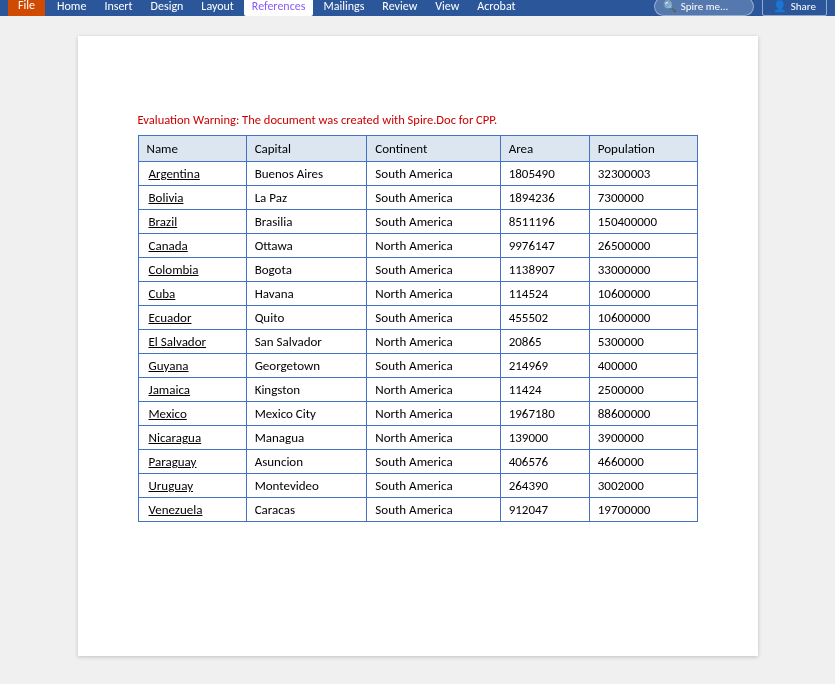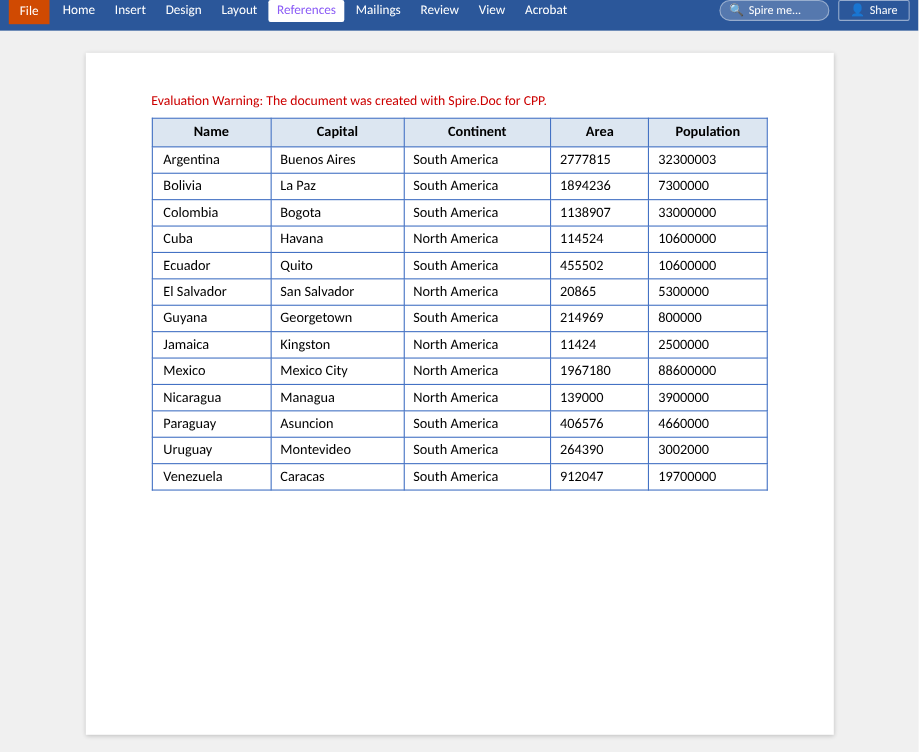--- a/index.html
+++ b/index.html
@@ -1,23 +1,23 @@
 <!DOCTYPE html>
 <html><head>
   <meta charset="utf-8">
   <style>
     * { margin: 0; padding: 0; box-sizing: border-box; }
     body { font-family: 'Segoe UI', Calibri, Arial, sans-serif; background: #f0f0f0; font-size: 13px; }
 
     
     .title-bar {
       background: #2b579a;
-      height: 28px;
-      display: flex;
-      align-items: flex-start;
+      height: 16px;
+      display: flex;
+      align-items: flex-end;
       padding: 0 8px;
       color: white;
       font-size: 12px;
     }
     .title-bar-file {
       background: #d04a02;
       padding: 4px 10px;
       margin-right: 4px;
       font-size: 12px;
       color: white;
@@ -73,52 +73,52 @@
       min-height: 656px;
       display: flex;
       justify-content: center;
       padding: 20px 0;
       overflow: auto;
     }
     .page {
       background: white;
       width: 680px;
       min-height: 620px;
-      padding: 36px 60px 40px 60px;
+      padding: 76px 60px 40px 60px;
       box-shadow: 0 1px 4px rgba(0,0,0,0.2);
       position: relative;
     }
     .eval-warning {
       color: #cc0000;
       font-size: 12.5px;
       margin-bottom: 8px;
     }
 
     
     .data-table {
       border-collapse: collapse;
       width: 100%;
       font-size: 13px;
     }
     .data-table th {
       background: #dce6f1;
       border: 1px solid #4472c4;
       padding: 5px 8px;
-      text-align: center;
-      font-weight: bold;
+      text-align: left;
+      font-weight: normal;
       color: #000;
     }
     .data-table td {
       border: 1px solid #4472c4;
       padding: 4px 8px;
       color: #000;
     }
     .data-table tr:nth-child(even) td { background: #fff; }
     .data-table tr:nth-child(odd) td { background: #fff; }
-    .data-table td:first-child { padding-left: 10px; }
+    .data-table td:first-child { padding-left: 10px; text-decoration: underline; }
   </style>
 </head>
 <body>
 
 <div class="title-bar">
   <div class="title-bar-file">
     <span>File</span>
   </div>
   <div class="title-bar-menus">
     <span class="menu-item">Home</span>
@@ -154,31 +154,45 @@
           <th>Continent</th>
           <th>Area</th>
           <th>Population</th>
         </tr>
       </thead>
       <tbody id="table-body">
       <tr>
             <td>Argentina</td>
             <td>Buenos Aires</td>
             <td>South America</td>
-            <td>2777815</td>
+            <td>1805490</td>
             <td>32300003</td>
           </tr>
           <tr>
             <td>Bolivia</td>
             <td>La Paz</td>
             <td>South America</td>
             <td>1894236</td>
             <td>7300000</td>
           </tr>
           <tr>
+            <td>Brazil</td>
+            <td>Brasilia</td>
+            <td>South America</td>
+            <td>8511196</td>
+            <td>150400000</td>
+          </tr>
+          <tr>
+            <td>Canada</td>
+            <td>Ottawa</td>
+            <td>North America</td>
+            <td>9976147</td>
+            <td>26500000</td>
+          </tr>
+          <tr>
             <td>Colombia</td>
             <td>Bogota</td>
             <td>South America</td>
             <td>1138907</td>
             <td>33000000</td>
           </tr>
           <tr>
             <td>Cuba</td>
             <td>Havana</td>
             <td>North America</td>
@@ -197,21 +211,21 @@
             <td>San Salvador</td>
             <td>North America</td>
             <td>20865</td>
             <td>5300000</td>
           </tr>
           <tr>
             <td>Guyana</td>
             <td>Georgetown</td>
             <td>South America</td>
             <td>214969</td>
-            <td>800000</td>
+            <td>400000</td>
           </tr>
           <tr>
             <td>Jamaica</td>
             <td>Kingston</td>
             <td>North America</td>
             <td>11424</td>
             <td>2500000</td>
           </tr>
           <tr>
             <td>Mexico</td>

